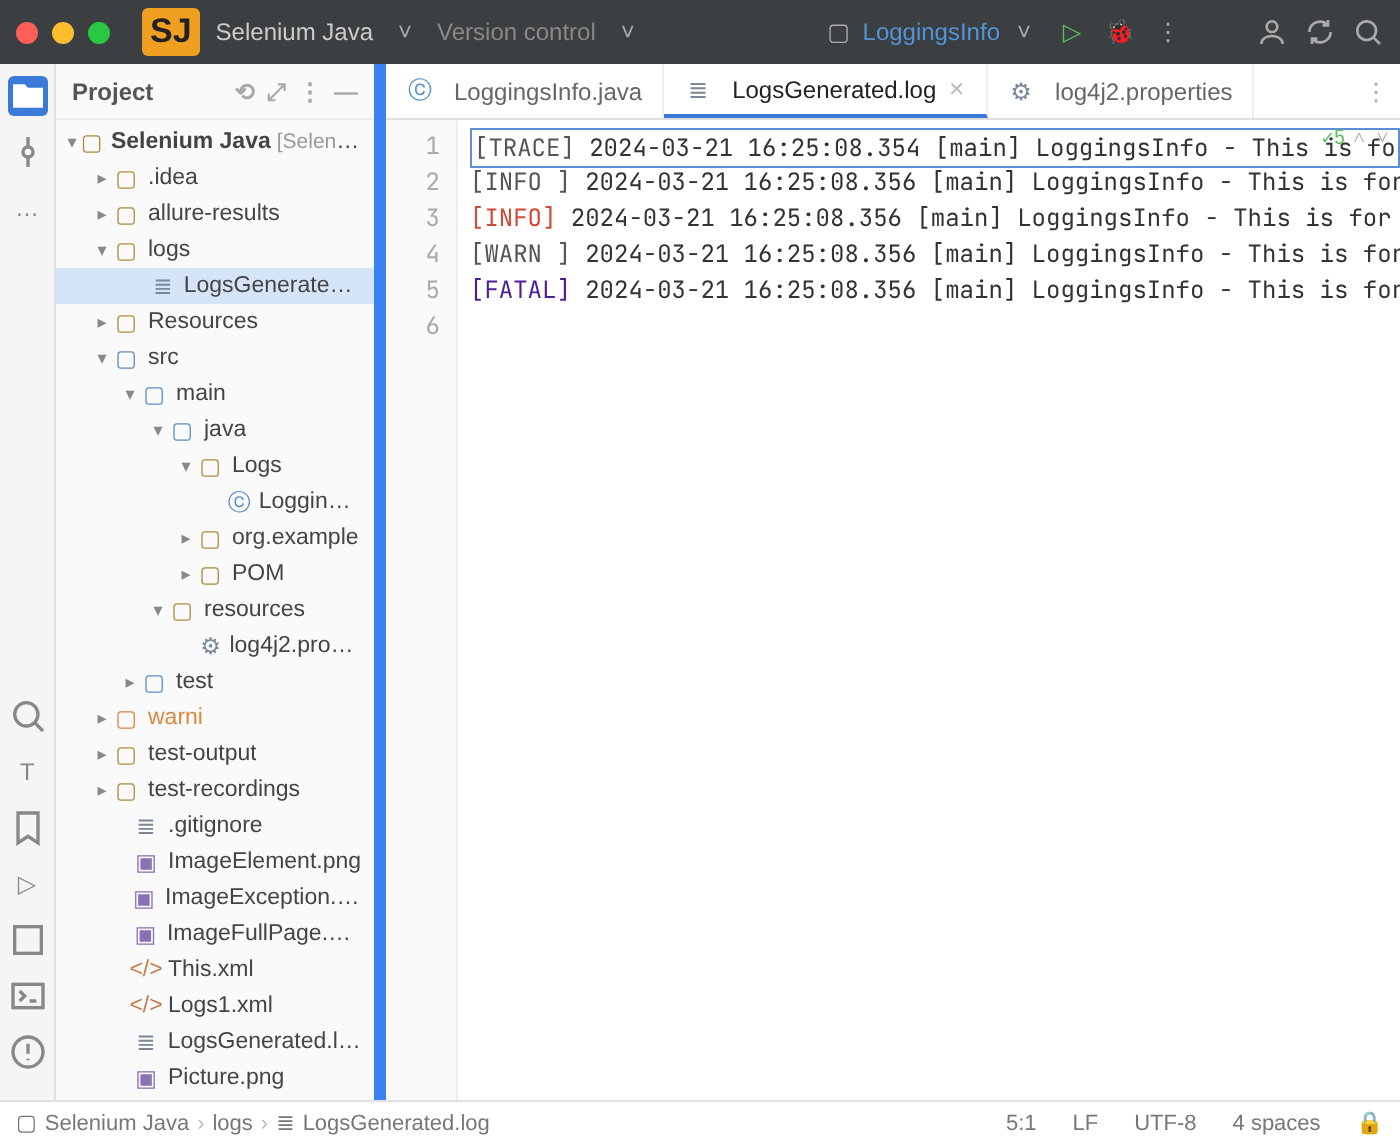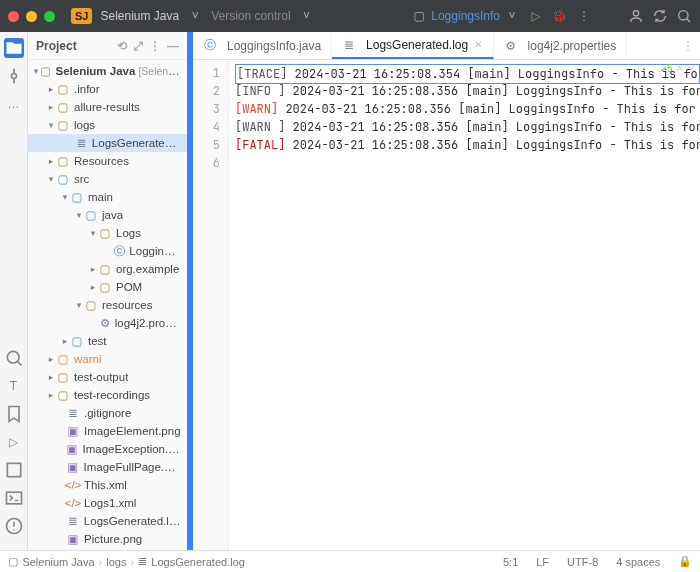--- a/index.html
+++ b/index.html
@@ -5,21 +5,21 @@
 * { margin: 0; padding: 0; box-sizing: border-box; }
 body { font-family: -apple-system, "Segoe UI", sans-serif; font-size: 12px; color: #333; background: #fff; width: 700px; height: 572px; overflow: hidden; display: flex; flex-direction: column; }
 
 
 .titlebar { height: 32px; background: #3c3f41; display: flex; align-items: center; padding: 0 8px; color: #bbb; font-size: 12px; gap: 8px; }
 .traffic-lights { display: flex; gap: 7px; margin-right: 8px; }
 .tl { width: 11px; height: 11px; border-radius: 50%; }
 .tl.red { background: #ff5f57; }
 .tl.yel { background: #febc2e; }
 .tl.grn { background: #28c840; }
-.sj-badge { background: #f0a020; color: #222; font-weight: bold; padding: 2px 4px; border-radius: 3px; font-size: 11px; }
+.sj-badge { background: #f0a020; color: #222; font-weight: bold; padding: 2px 4px; border-radius: 3px; font-size: 17px; }
 .tb-text { color: #ccc; }
 .tb-dim { color: #888; }
 .tb-spacer { flex: 1; }
 .tb-link { color: #5394d6; display: flex; align-items: center; gap: 4px; }
 .tb-icon { width: 16px; height: 16px; display: inline-flex; align-items: center; justify-content: center; color: #aaa; }
 
 
 .toolstrip-left { width: 28px; background: #f5f5f5; border-right: 1px solid #e0e0e0; display: flex; flex-direction: column; align-items: center; padding-top: 6px; gap: 8px; }
 .toolstrip-left .ts-icon { width: 20px; height: 20px; display: flex; align-items: center; justify-content: center; color: #888; cursor: pointer; border-radius: 3px; }
 .toolstrip-left .ts-icon.active { background: #3b7ad9; color: #fff; }
@@ -56,21 +56,21 @@
 .tabs-spacer { flex: 1; }
 .tab-menu { width: 24px; display: flex; align-items: center; justify-content: center; color: #aaa; }
 
 .code { flex: 1; display: flex; font-family: "JetBrains Mono", Menlo, monospace; font-size: 12px; overflow: hidden; position: relative; }
 .gutter { width: 36px; text-align: right; padding: 4px 8px 0 0; color: #aaa; background: #fafafa; border-right: 1px solid #eee; }
 .gutter div { height: 18px; line-height: 18px; }
 .lines { flex: 1; padding: 4px 0 0 6px; overflow: hidden; white-space: nowrap; }
 .lines .line { height: 18px; line-height: 18px; }
 .line .lvl-trace, .line .lvl-info, .line .lvl-warn { color: #555; }
 .line .lvl-error { color: #d04b3a; }
-.line .lvl-fatal { color: #b91c1c; }
+.line .lvl-fatal { color: #4c1d95; }
 .sel-box { border: 1px solid #5c8fd8; display: inline-block; padding: 0 1px; }
 .code-hint { position: absolute; top: 2px; right: 6px; font-size: 10px; color: #999; display: flex; gap: 4px; align-items: center;}
 
 
 .statusbar { height: 22px; border-top: 1px solid #e0e0e0; display: flex; align-items: center; font-size: 11px; color: #777; padding: 0 8px; gap: 4px; }
 .sb-crumb { display: flex; align-items: center; gap: 4px; }
 .sb-sep { color: #bbb; }
 .sb-spacer { flex: 1; }
 .sb-item { margin-left: 14px; }
 
@@ -181,21 +181,21 @@
     </div>
     <div class="project-tree">
       <div class="tree-row" style="padding-left:4px">
         <span class="tree-arrow">▾</span>
           <span class="tree-icon c-folder">▢</span>
         <span class="tree-label"><b>Selenium Java</b><span class="hint">[SeleniumJava]</span></span>
       </div>
       <div class="tree-row" style="padding-left:18px">
           <span class="tree-arrow">▸</span>
           <span class="tree-icon c-folder">▢</span>
-          <span class="tree-label">.infor</span>
+          <span class="tree-label">.idea</span>
         </div>
       <div class="tree-row" style="padding-left:18px">
           <span class="tree-arrow">▸</span>
           <span class="tree-icon c-folder">▢</span>
           <span class="tree-label">allure-results</span>
         </div>
       <div class="tree-row" style="padding-left:18px">
           <span class="tree-arrow">▾</span>
           <span class="tree-icon c-folder">▢</span>
           <span class="tree-label">logs</span>
@@ -346,21 +346,21 @@
           <div>1</div>
           <div>2</div>
           <div>3</div>
           <div>4</div>
           <div>5</div>
           <div>6</div>
         </div>
       <div class="lines" id="lines">
           <div class="line"><span class="sel-box"><span class="lvl-trace">[TRACE]</span> 2024-03-21 16:25:08.354 [main] LoggingsInfo - This is fo</span></div>
           <div class="line"><span class="lvl-info">[INFO ]</span> 2024-03-21 16:25:08.356 [main] LoggingsInfo - This is for infor</div>
-          <div class="line"><span class="lvl-error">[WARN]</span> 2024-03-21 16:25:08.356 [main] LoggingsInfo - This is for error</div>
+          <div class="line"><span class="lvl-error">[INFO]</span> 2024-03-21 16:25:08.356 [main] LoggingsInfo - This is for error</div>
           <div class="line"><span class="lvl-warn">[WARN ]</span> 2024-03-21 16:25:08.356 [main] LoggingsInfo - This is for warni</div>
           <div class="line"><span class="lvl-fatal">[FATAL]</span> 2024-03-21 16:25:08.356 [main] LoggingsInfo - This is for fatal</div>
           <div class="line"></div>
         </div>
       <div class="code-hint">
         <span style="color:#5bbf60">✓5</span>
         <span>˄ ˅</span>
       </div>
     </div>
   </div>

